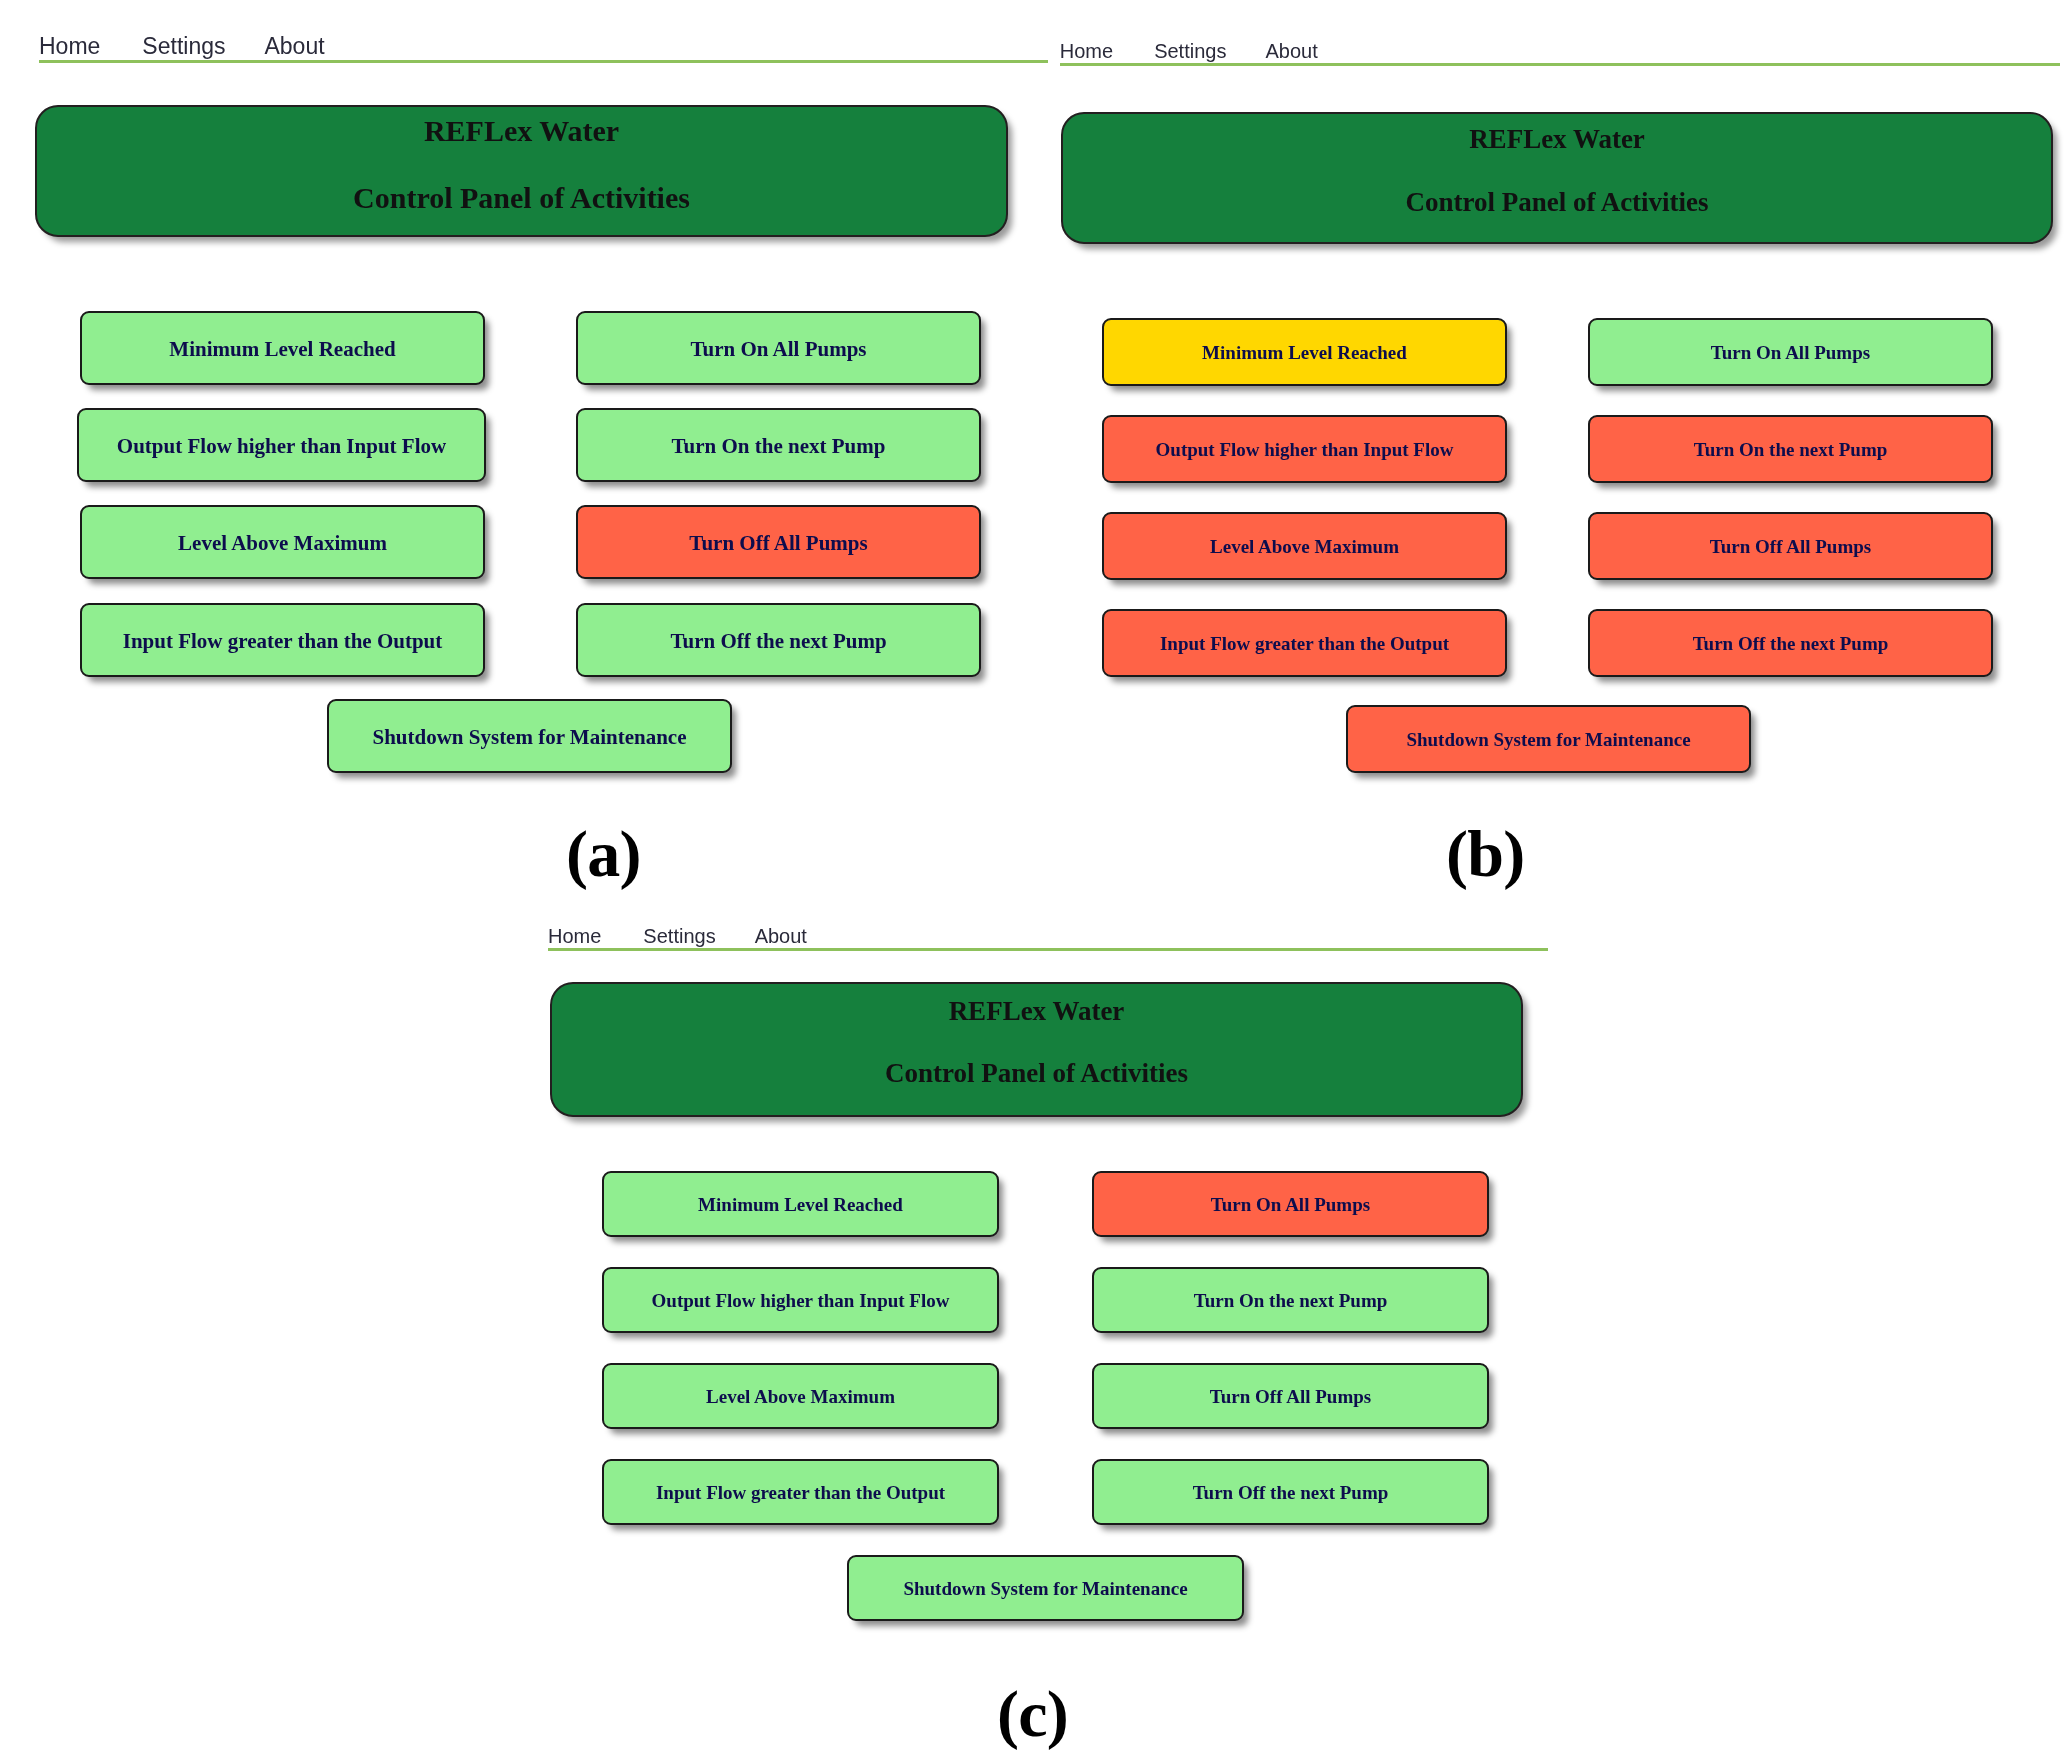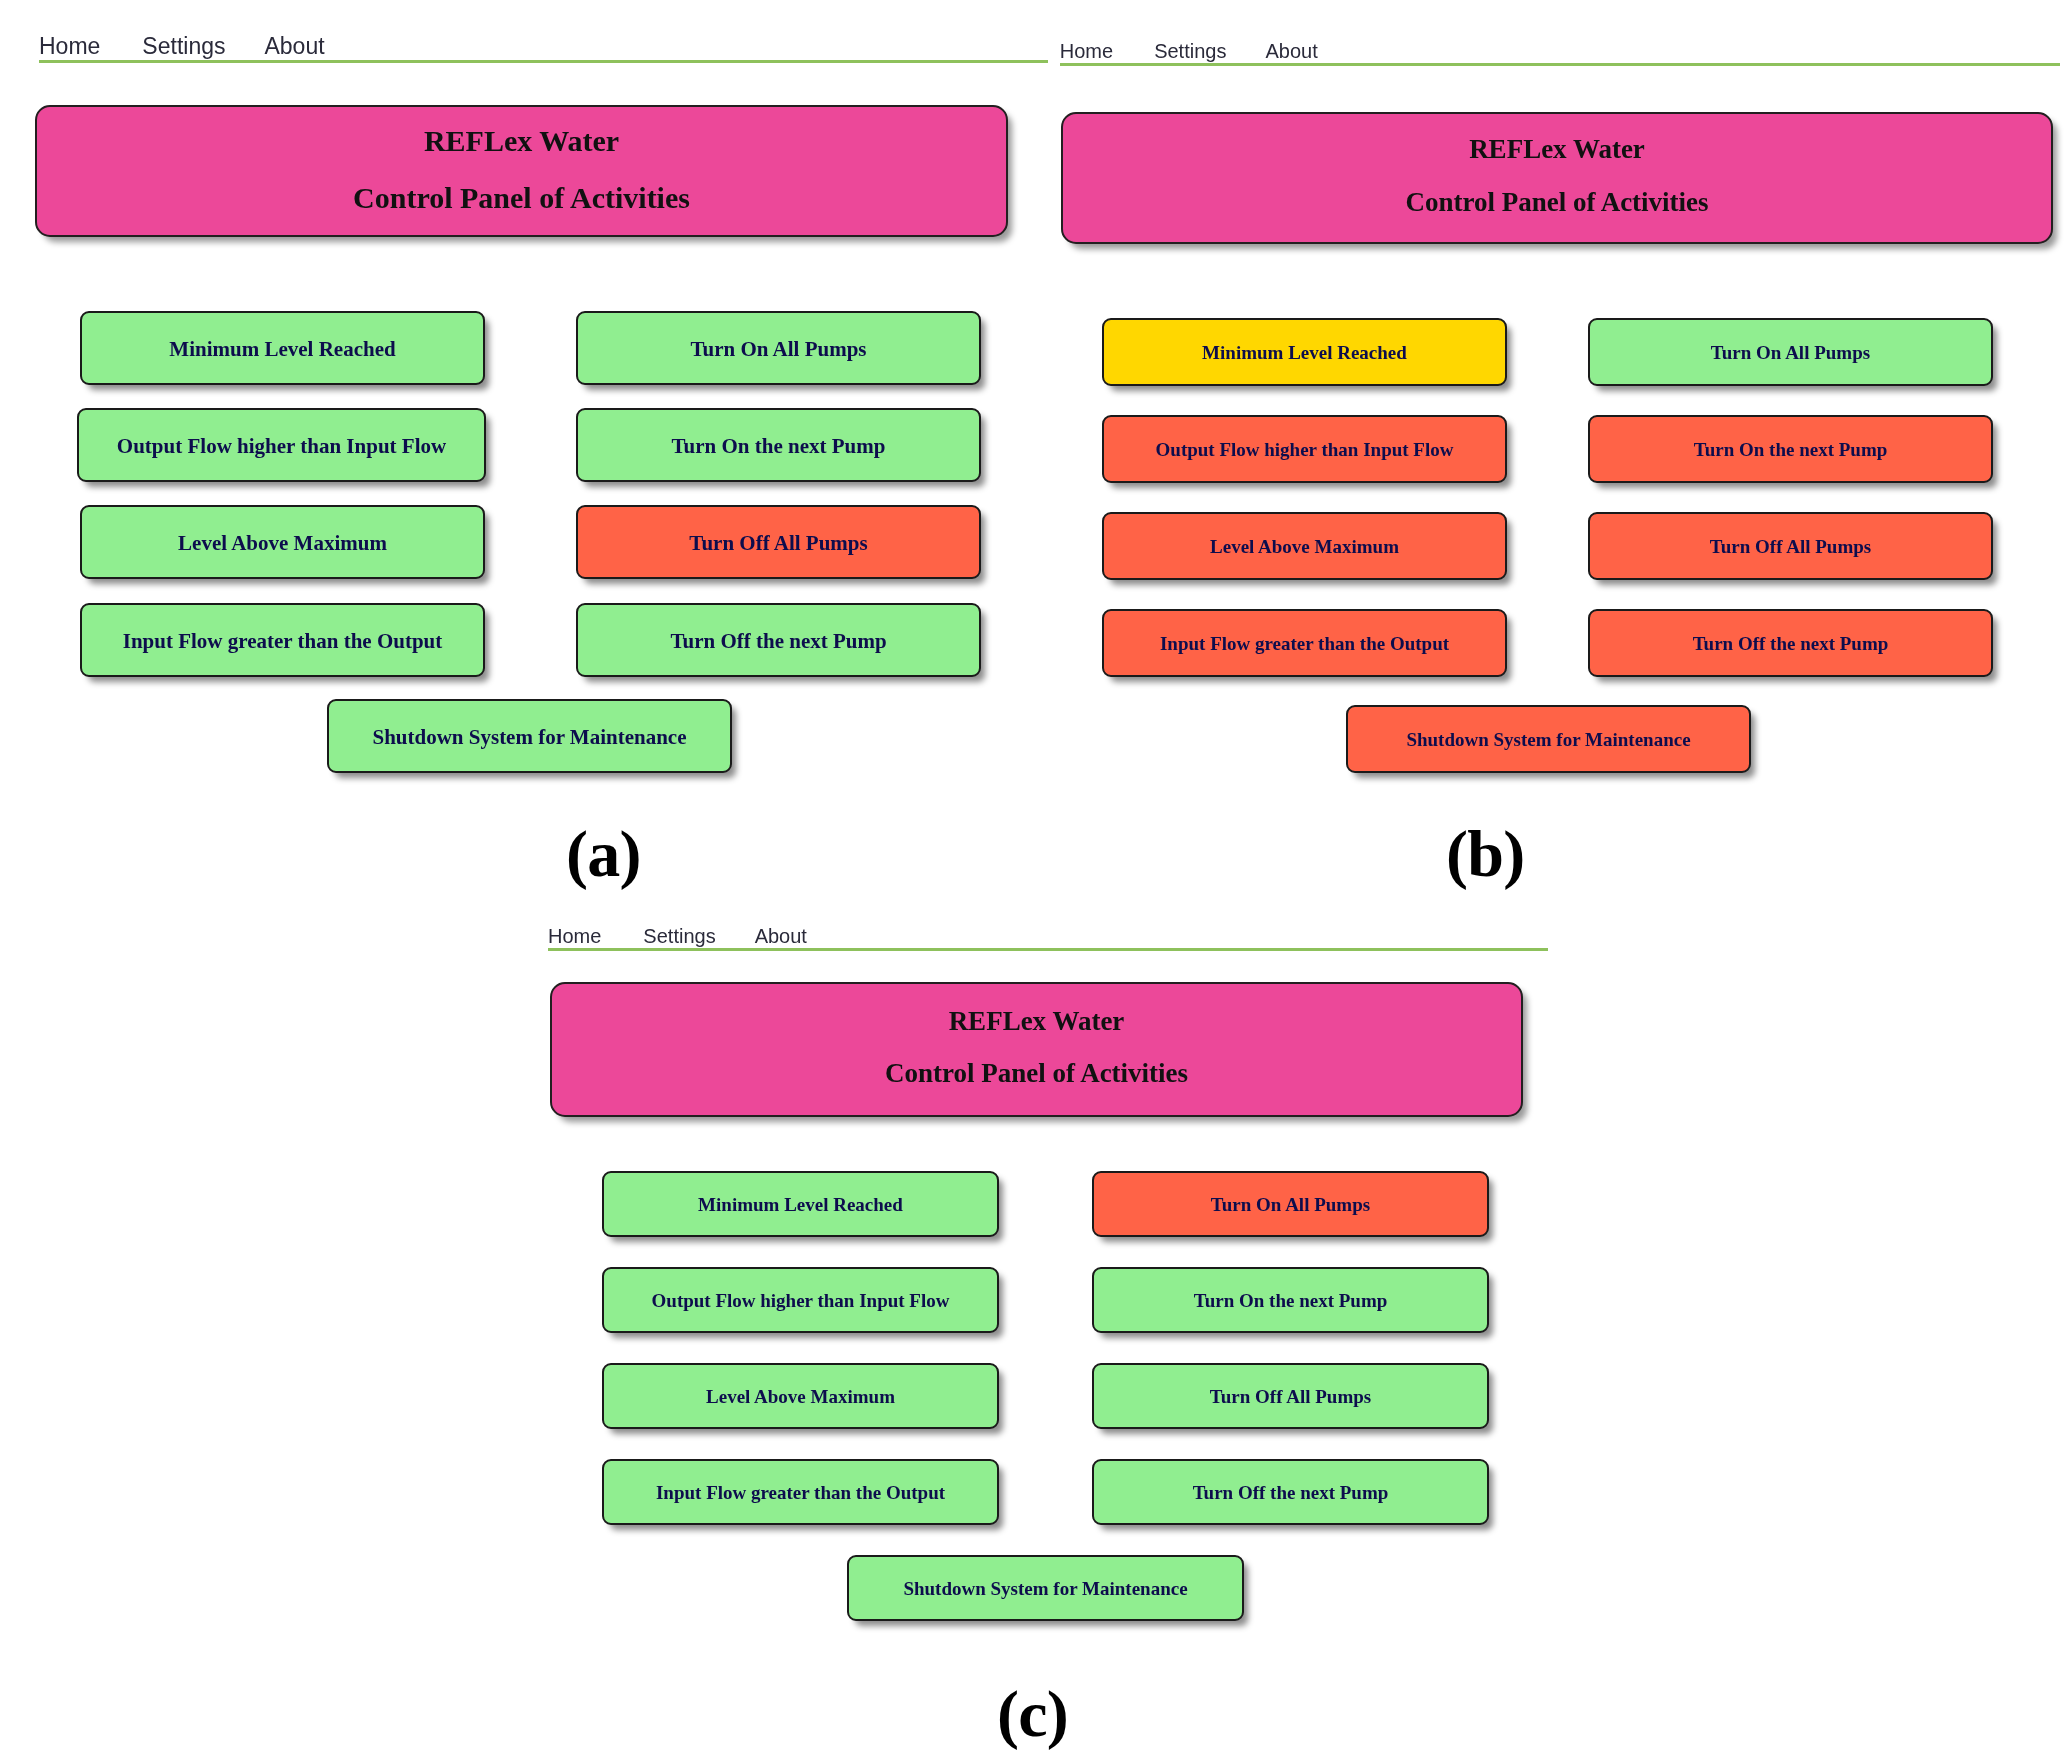--- a/index.html
+++ b/index.html
@@ -35,34 +35,34 @@
   .navlink {
     color: #2a2a3a;
     font-family: "Liberation Sans", sans-serif;
     text-decoration: none;
     white-space: nowrap;
     cursor: pointer;
   }
 
   
   .titlecard {
-    background: #ec4899;
+    background: #15803d;
     border: 2px solid #231f20;
-    border-radius: 15px;
+    border-radius: 23px;
     box-shadow: 6px 6.8px 6px -2px rgba(0,0,0,0.40);
     display: flex;
     flex-direction: column;
     align-items: center;
     justify-content: center;
     font-family: "Liberation Serif", serif;
     font-weight: bold;
     color: #111111;
   }
   .titleline1 { margin: 0; }
-  .titleline2 { margin: 4px; }
+  .titleline2 { margin: 14px; }
 
   
   .btn {
     position: absolute;
     border: 2px solid #1a1a1a;
     border-radius: 9px;
     box-shadow: 6px 6.8px 6px -2px rgba(0,0,0,0.45);
     font-family: "Liberation Serif", serif;
     font-weight: bold;
     color: #0d0d4d;

